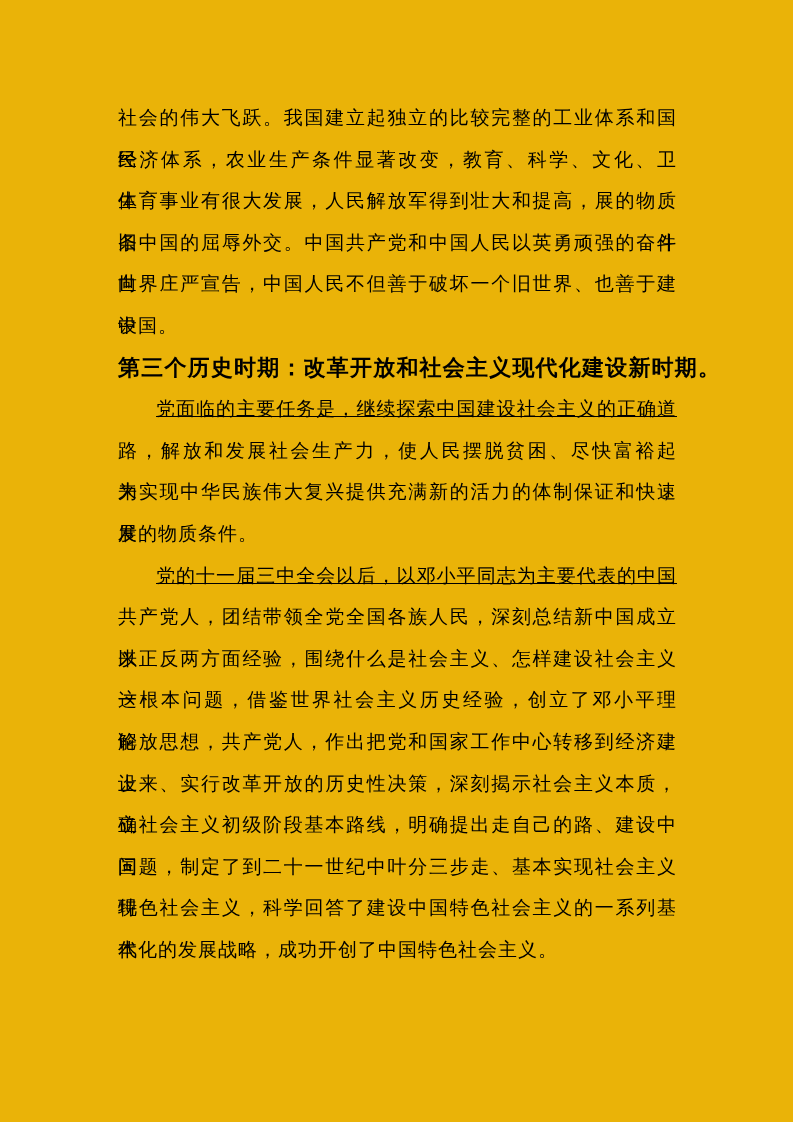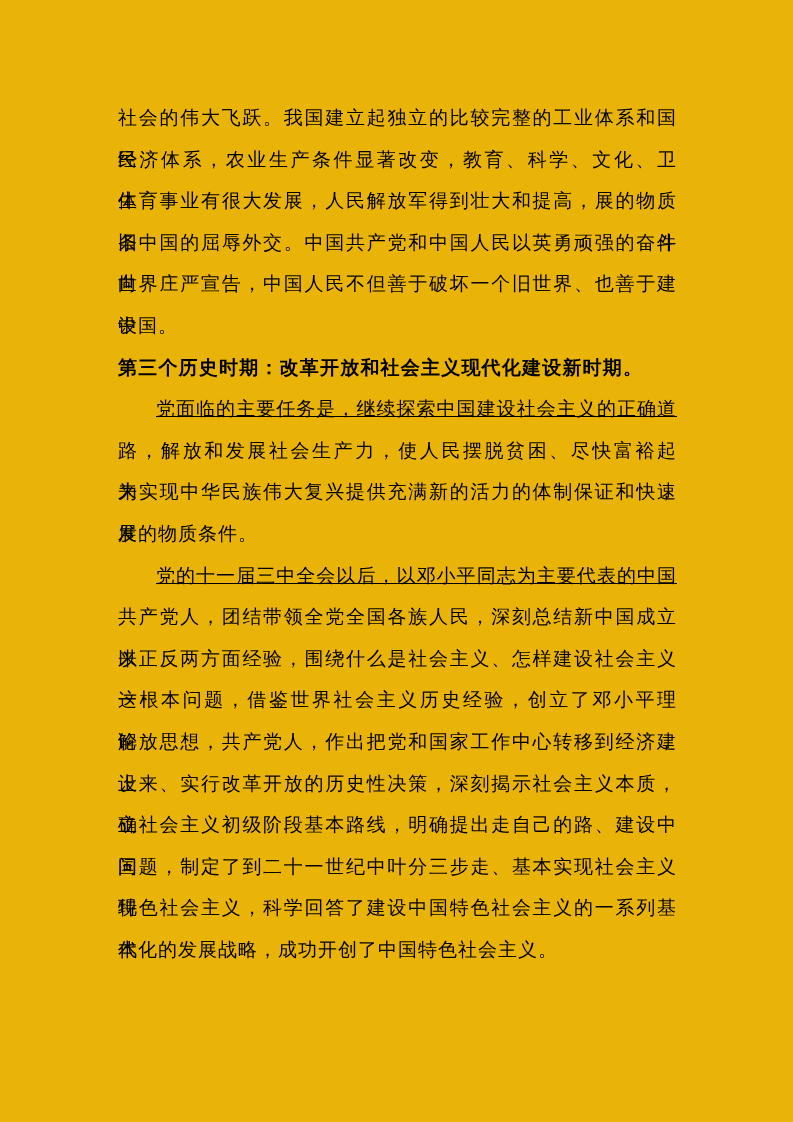--- a/index.html
+++ b/index.html
@@ -36,21 +36,21 @@
     text-align-last: justify;
     white-space: normal;
   }
   
   .indent {
     text-indent: 38px;
     text-decoration: underline;
   }
   .heading {
     margin: 0;
-    font-size: 19px;
+    font-size: 22px;
     font-weight: 700;
     letter-spacing: 1.2px;
   }
 </style>
 </head>
 <body>
 
 <div class="page">
   <div class="content">
 

